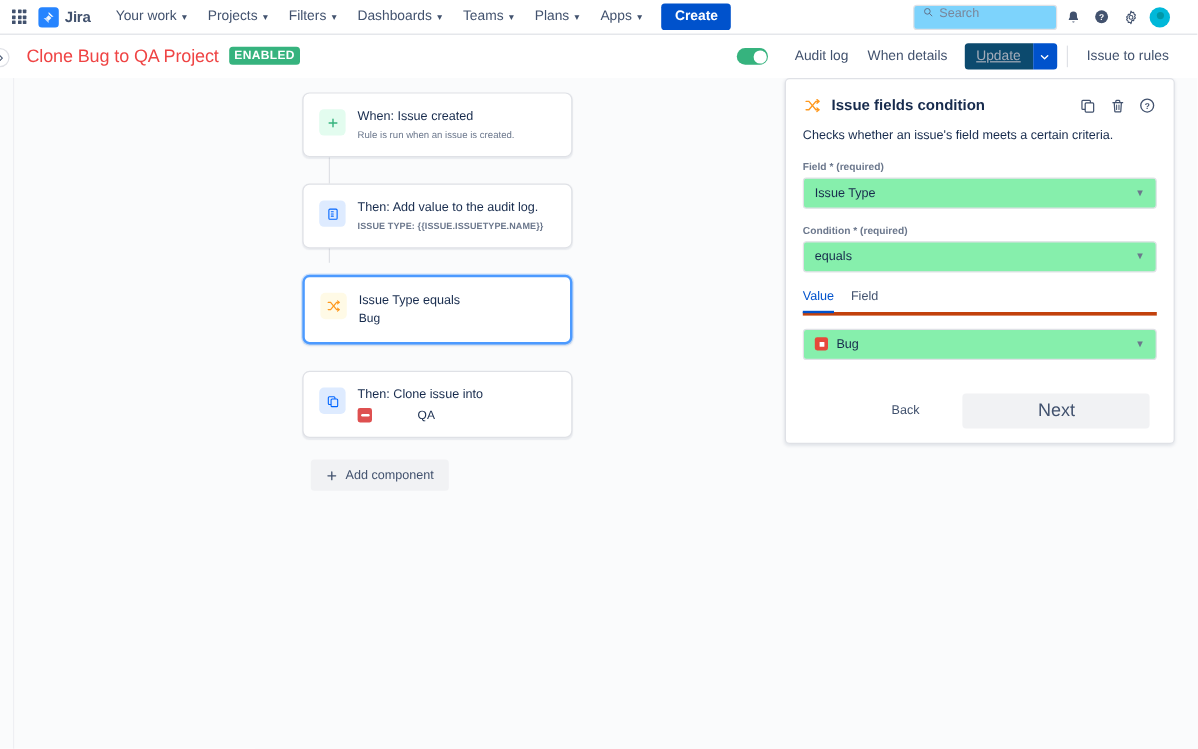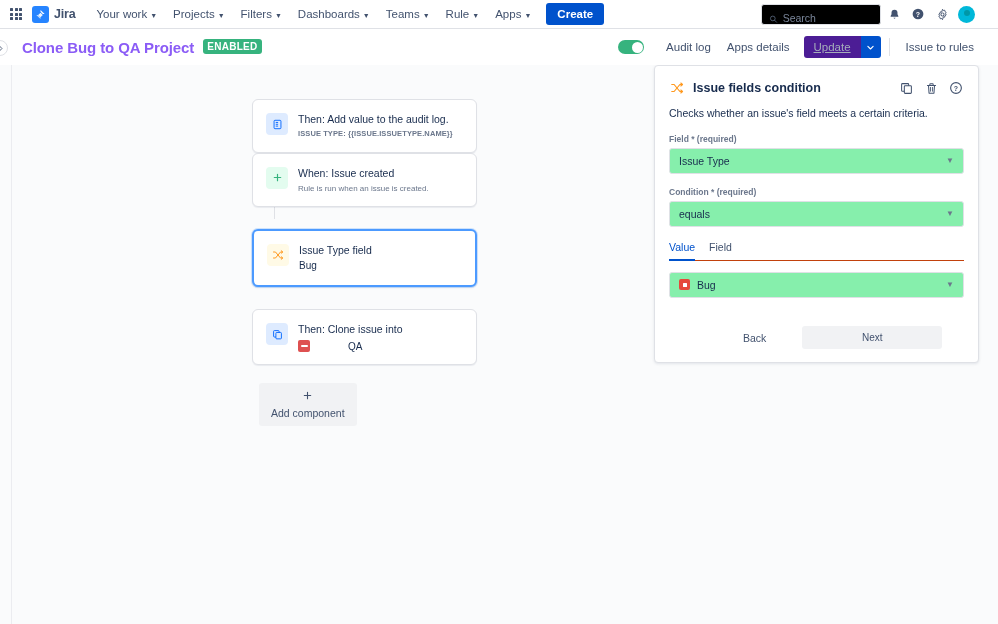--- a/index.html
+++ b/index.html
@@ -54,23 +54,23 @@
     white-space: nowrap;
   }
   .caret { font-size: 7px; color: #42526e; line-height: 1; position: relative; top: 1px;}
   .create-btn {
     background: #0052cc; color: #fff; font-size: 11.5px; font-weight: 600;
     padding: 5px 11px; border-radius: 3px; border: none; cursor: pointer;
     margin-left: 6px; white-space: nowrap;
   }
   .nav-right { margin-left: auto; display: flex; align-items: center; gap: 2px; }
   .search-box {
-    display: flex; align-items: flex-end; gap: 5px;
+    display: flex; align-items: flex-start; gap: 5px;
     border: 1px solid #dfe1e6; border-radius: 3px;
-    background: #000000; height: 21px; width: 120px; padding: 0 7px;
+    background: #7dd3fc; height: 21px; width: 120px; padding: 0 7px;
     cursor: text;
     margin-left: 44px;
   }
   .search-box input {
     border: none; outline: none; font-size: 10.5px; color: #5e6c84;
     background: transparent; width: 100%; font-family: inherit;
   }
   .search-box input::placeholder { color: #7a869a; }
   .icon-btn {
     width: 22px; height: 22px; border-radius: 50%;
@@ -85,21 +85,21 @@
 
   
   .rule-header {
     height: 36px;
     display: flex; align-items: center;
     padding: 0 16px 0 22px;
     background: #fff;
     position: relative;
   }
   .rule-title {
-    font-size: 15px; font-weight: 700; color: #8b5cf6; letter-spacing: -0.1px;
+    font-size: 15px; font-weight: 400; color: #ef4444; letter-spacing: -0.1px;
   }
   .badge-enabled {
     margin-left: 9px;
     background: #36b37e; color: #fff;
     font-size: 10px; font-weight: 700; letter-spacing: 0.3px;
     padding: 2px 4px; border-radius: 3px;
     display: inline-block; position: relative; top: -1px;
   }
   .header-right { margin-left: auto; display: flex; align-items: center; gap: 0px; }
   .toggle {
@@ -108,21 +108,21 @@
   }
   .toggle .knob {
     position: absolute; right: 1.5px; top: 1.5px;
     width: 11px; height: 11px; border-radius: 50%; background: #fff;
   }
   .hdr-link {
     font-size: 11.5px; color: #42526e; padding: 5px 8px; cursor: pointer;
     border-radius: 3px; white-space: nowrap; text-align: right;
   }
   .update-btn {
-    font-size: 11.5px; color: #a5adba; background: #4c1d95;
+    font-size: 11.5px; color: #a5adba; background: #0c4a6e;
     padding: 5px 10px; border: none; border-radius: 3px 0 0 3px;
     cursor: not-allowed; font-family: inherit; margin-left: 6px; text-decoration: underline;
   }
   .update-caret {
     background: #0052cc; border-radius: 0 3px 3px 0;
     width: 20px; height: 22px; display: flex; align-items: center; justify-content: center;
     cursor: pointer;
   }
   .hdr-divider { width: 1px; height: 18px; background: #dfe1e6; margin: 0 8px; }
 
@@ -184,21 +184,21 @@
     flex: 0 0 12px;
   }
   .proj-avatar .bar { width:7px; height:2px; background:#fff; border-radius:1px;}
   .clone-label { font-size: 10px; color: #172b4d; margin-left: 32px; }
 
   .add-component {
     margin-top: 18px; margin-left: 7px;
     display: inline-flex; align-items: center; gap: 6px;
     background: #f1f2f4; border-radius: 3px;
     padding: 7px 12px; cursor: pointer;
-    font-size: 10.5px; color: #42526e; font-weight: 500; flex-direction: column;
+    font-size: 10.5px; color: #42526e; font-weight: 500;
   }
 
   
   .panel {
     position: absolute; right: 19px; top: 0px;
     width: 325px;
     background: #fff; border: 1px solid #dfe1e6; border-radius: 4px;
     box-shadow: 0 1px 3px rgba(9,30,66,0.1);
     padding: 14px 14px 0 14px;
   }
@@ -224,40 +224,40 @@
   .select.filled { background: #86efac; }
   .select .chev { margin-left: auto; color: #6b778c; font-size: 8px; }
   .sel-val { display: flex; align-items: center; gap: 7px; }
   .bug-icon {
     width: 11px; height: 11px; border-radius: 2px;
     background: #e5493a; display: flex; align-items: center; justify-content: center;
     flex: 0 0 11px;
   }
   .bug-icon .inner { width: 4px; height: 4px; background: #fff; border-radius: 0.5px;}
 
-  .tabs { display: flex; gap: 14px; margin-top: 14px; border-bottom: 1px solid #c2410c;}
+  .tabs { display: flex; gap: 14px; margin-top: 14px; border-bottom: 3px solid #c2410c;}
   .tab {
     font-size: 10.5px; color: #42526e; padding-bottom: 6px; cursor: pointer;
     border-bottom: 2px solid transparent; margin-bottom: -1px;
   }
   .tab.active { color: #0052cc; font-weight: 500; border-bottom-color: #0052cc; }
 
   .panel-footer {
     display: flex; align-items: center; gap: 0;
     margin-top: 18px; padding: 10px 0 12px 0;
   }
   .btn-back {
     font-size: 10.5px; color: #42526e; background: transparent;
     border: none; padding: 6px 16px; border-radius: 3px; cursor: pointer;
     font-family: inherit; margin-left: 58px;
   }
   .btn-next {
-    font-size: 10px; color: #42526e; background: #f1f2f4;
+    font-size: 15px; color: #42526e; background: #f1f2f4;
     border: none; padding: 6px 0; border-radius: 3px; cursor: pointer;
-    font-family: inherit; width: 140px; margin-left: 20px;
+    font-family: inherit; width: 156px; margin-left: 20px;
   }
 </style>
 </head>
 <body>
 
 <div class="topnav">
   <div class="appswitch">
     <span class="grid">
         <i></i>
         <i></i>
@@ -296,21 +296,21 @@
     </div>
     <div class="nav-item">
       <span>Dashboards</span>
       <span class="caret">▼</span>
     </div>
     <div class="nav-item">
       <span>Teams</span>
       <span class="caret">▼</span>
     </div>
     <div class="nav-item">
-      <span>Rule</span>
+      <span>Plans</span>
       <span class="caret">▼</span>
     </div>
     <div class="nav-item">
       <span>Apps</span>
       <span class="caret">▼</span>
     </div>
     <button class="create-btn">Create</button>
   </div>
 
   <div class="nav-right">
@@ -353,21 +353,21 @@
   </div>
 
   <span class="rule-title">Clone Bug to QA Project</span>
   <span class="badge-enabled">ENABLED</span>
 
   <div class="header-right">
     <div class="toggle">
         <span class="knob"></span>
       </div>
     <span class="hdr-link">Audit log</span>
-    <span class="hdr-link">Apps details</span>
+    <span class="hdr-link">When details</span>
     <button class="update-btn">Update</button>
     <div class="update-caret">
       <svg width="9" height="9" viewBox="0 0 24 24">
         <path d="M5 9 L12 16 L19 9" fill="none" stroke="#ffffff" stroke-width="3" stroke-linecap="round" stroke-linejoin="round"></path>
       </svg>
     </div>
     <span class="hdr-divider"></span>
     <span class="hdr-link">Issue to rules</span>
   </div>
 </div>
@@ -375,60 +375,60 @@
 <div class="body-wrap">
   <div class="left-rail"></div>
 
   <div class="canvas">
 
     <div class="chain">
       <div class="connector" style="top:54px; height:22px;"></div>
       <div class="connector" style="top:120px; height:22px;"></div>
       <div class="connector" style="top:188px; height:22px;"></div>
       <div class="connector" style="top:256px; height:22px;"></div>
+
+      
+      <div class="card">
+        <span class="card-icon icon-green">
+          <svg width="11" height="11" viewBox="0 0 24 24">
+            <path d="M12 5 V19 M5 12 H19" stroke="#36b37e" stroke-width="2.6" stroke-linecap="round"></path>
+          </svg>
+        </span>
+        <div class="card-body">
+          <div class="card-title">When: Issue created</div>
+          <div class="card-sub">Rule is run when an issue is created.</div>
+        </div>
+      </div>
 
       
       <div class="card" style="margin-top:22px;">
         <span class="card-icon icon-blue">
           <svg width="11" height="11" viewBox="0 0 24 24">
             <rect x="4.5" y="2.8" width="15" height="18.4" rx="2" fill="none" stroke="#0065ff" stroke-width="2"></rect>
             <path d="M9 7.5 H12.5 M9 11.5 H12.5 M9 15.5 H12.5" stroke="#0065ff" stroke-width="2" stroke-linecap="round"></path>
           </svg>
         </span>
         <div class="card-body">
           <div class="card-title">Then: Add value to the audit log.</div>
           <div class="card-sub caps">ISSUE TYPE: {{issue.issueType.name}}</div>
         </div>
       </div>
 
       
-      <div class="card">
-        <span class="card-icon icon-green">
-          <svg width="11" height="11" viewBox="0 0 24 24">
-            <path d="M12 5 V19 M5 12 H19" stroke="#36b37e" stroke-width="2.6" stroke-linecap="round"></path>
-          </svg>
-        </span>
-        <div class="card-body">
-          <div class="card-title">When: Issue created</div>
-          <div class="card-sub">Rule is run when an issue is created.</div>
-        </div>
-      </div>
-
-      
       <div class="card selected" style="margin-top:22px;">
         <span class="card-icon icon-amber">
           <svg width="12" height="12" viewBox="0 0 24 24">
             <path d="M3 6 H7 L17 18 H21" fill="none" stroke="#ff991f" stroke-width="2" stroke-linecap="round"></path>
             <path d="M3 18 H7 L17 6 H21" fill="none" stroke="#ff991f" stroke-width="2" stroke-linecap="round"></path>
             <path d="M18.5 3.5 L21.5 6 L18.5 8.5" fill="none" stroke="#ff991f" stroke-width="2" stroke-linecap="round" stroke-linejoin="round"></path>
             <path d="M18.5 15.5 L21.5 18 L18.5 20.5" fill="none" stroke="#ff991f" stroke-width="2" stroke-linecap="round" stroke-linejoin="round"></path>
           </svg>
         </span>
         <div class="card-body">
-          <div class="card-title">Issue Type field</div>
+          <div class="card-title">Issue Type equals</div>
           <div class="card-sub plain">Bug</div>
         </div>
       </div>
 
       
       <div class="card" style="margin-top:22px;">
         <span class="card-icon icon-blue">
           <svg width="11" height="11" viewBox="0 0 24 24">
             <rect x="3.5" y="3.5" width="12" height="14" rx="1.8" fill="none" stroke="#0065ff" stroke-width="2"></rect>
             <rect x="8.5" y="7.5" width="12" height="14" rx="1.8" fill="#deebff" stroke="#0065ff" stroke-width="2"></rect>

